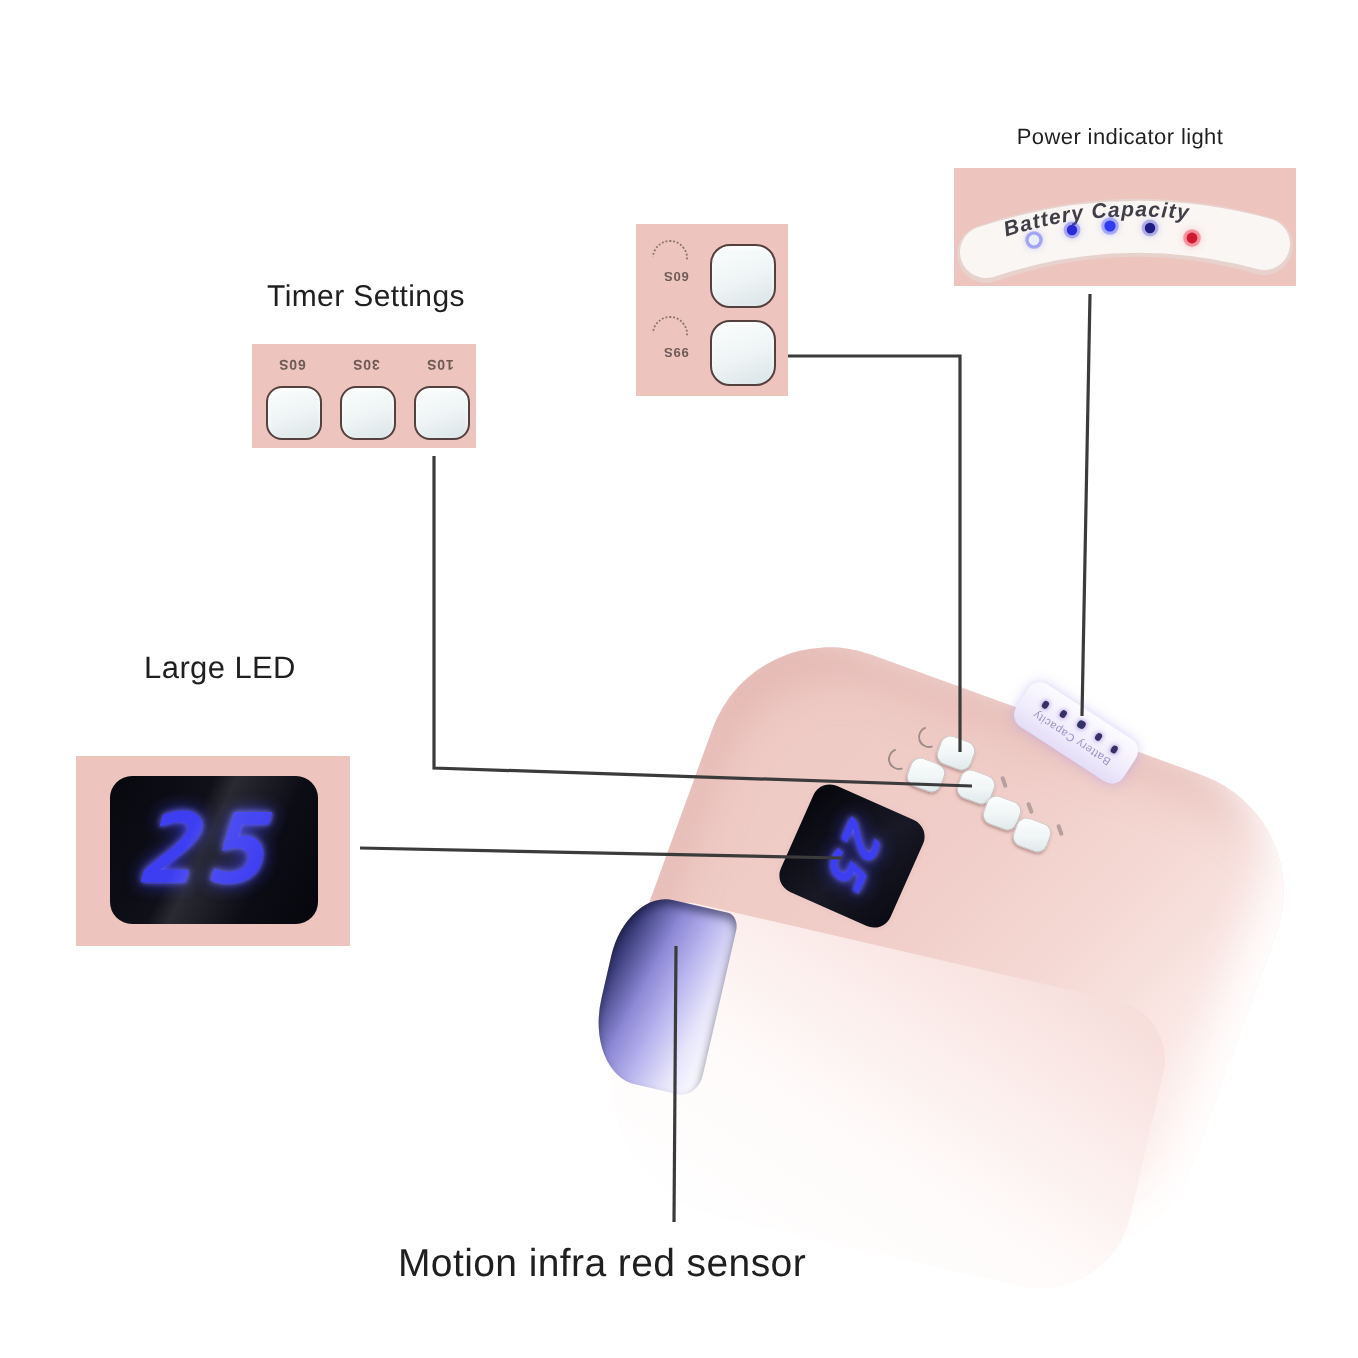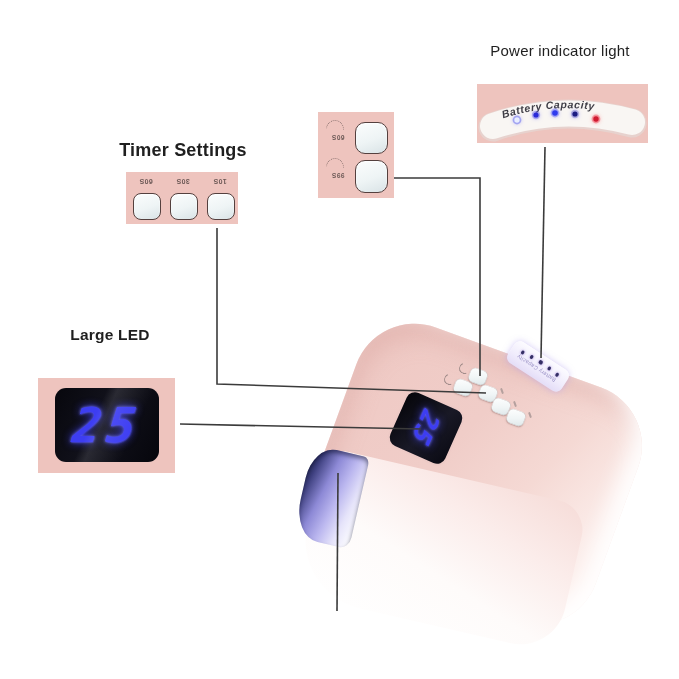--- a/index.html
+++ b/index.html
@@ -145,25 +145,26 @@
   </div>
 
   <svg class="lines" width="679" height="679">
     <polyline points="394,178 480,178 480,376"></polyline>
     <polyline points="545,147 541,358"></polyline>
     <polyline points="217,228 217,384 486,393"></polyline>
     <polyline points="180,424 421,429"></polyline>
     <polyline points="338,473 337,611"></polyline>
   </svg>
 
-  <div class="label" style="left:450px;top:42px;width:220px;font-size:15px;">Power indicator light</div>
-  <div class="label" style="left:113px;top:140px;width:140px;font-size:18px;font-weight:bold;">Timer Settings</div>
-  <div class="label" style="left:30px;top:327px;width:160px;font-size:15.5px;line-height:16px;font-weight:bold;">
+  <div class="label" style="left:450px;top:63px;width:220px;font-size:11px;">Power indicator light</div>
+  <div class="label" style="left:113px;top:140px;width:140px;font-size:15px;">Timer Settings</div>
+  <div class="label" style="left:30px;top:327px;width:160px;font-size:15.5px;line-height:16px;">
     <div>Large LED</div>
   </div>
+  <div class="label" style="left:141px;top:621px;width:320px;font-size:19.5px;">Motion infra red sensor</div>
 
   <div class="panel" style="left:126px;top:172px;width:112px;height:52px;">
     <div class="btn-cap flip" style="left:7px;top:6px;width:26px;">60S</div>
     <div class="btn-cap flip" style="left:44px;top:6px;width:26px;">30S</div>
     <div class="btn-cap flip" style="left:81px;top:6px;width:26px;">10S</div>
     <div class="hw-btn" style="left:7px;top:21px;width:26px;height:25px;"></div>
     <div class="hw-btn" style="left:44px;top:21px;width:26px;height:25px;"></div>
     <div class="hw-btn" style="left:81px;top:21px;width:26px;height:25px;"></div>
   </div>
 

